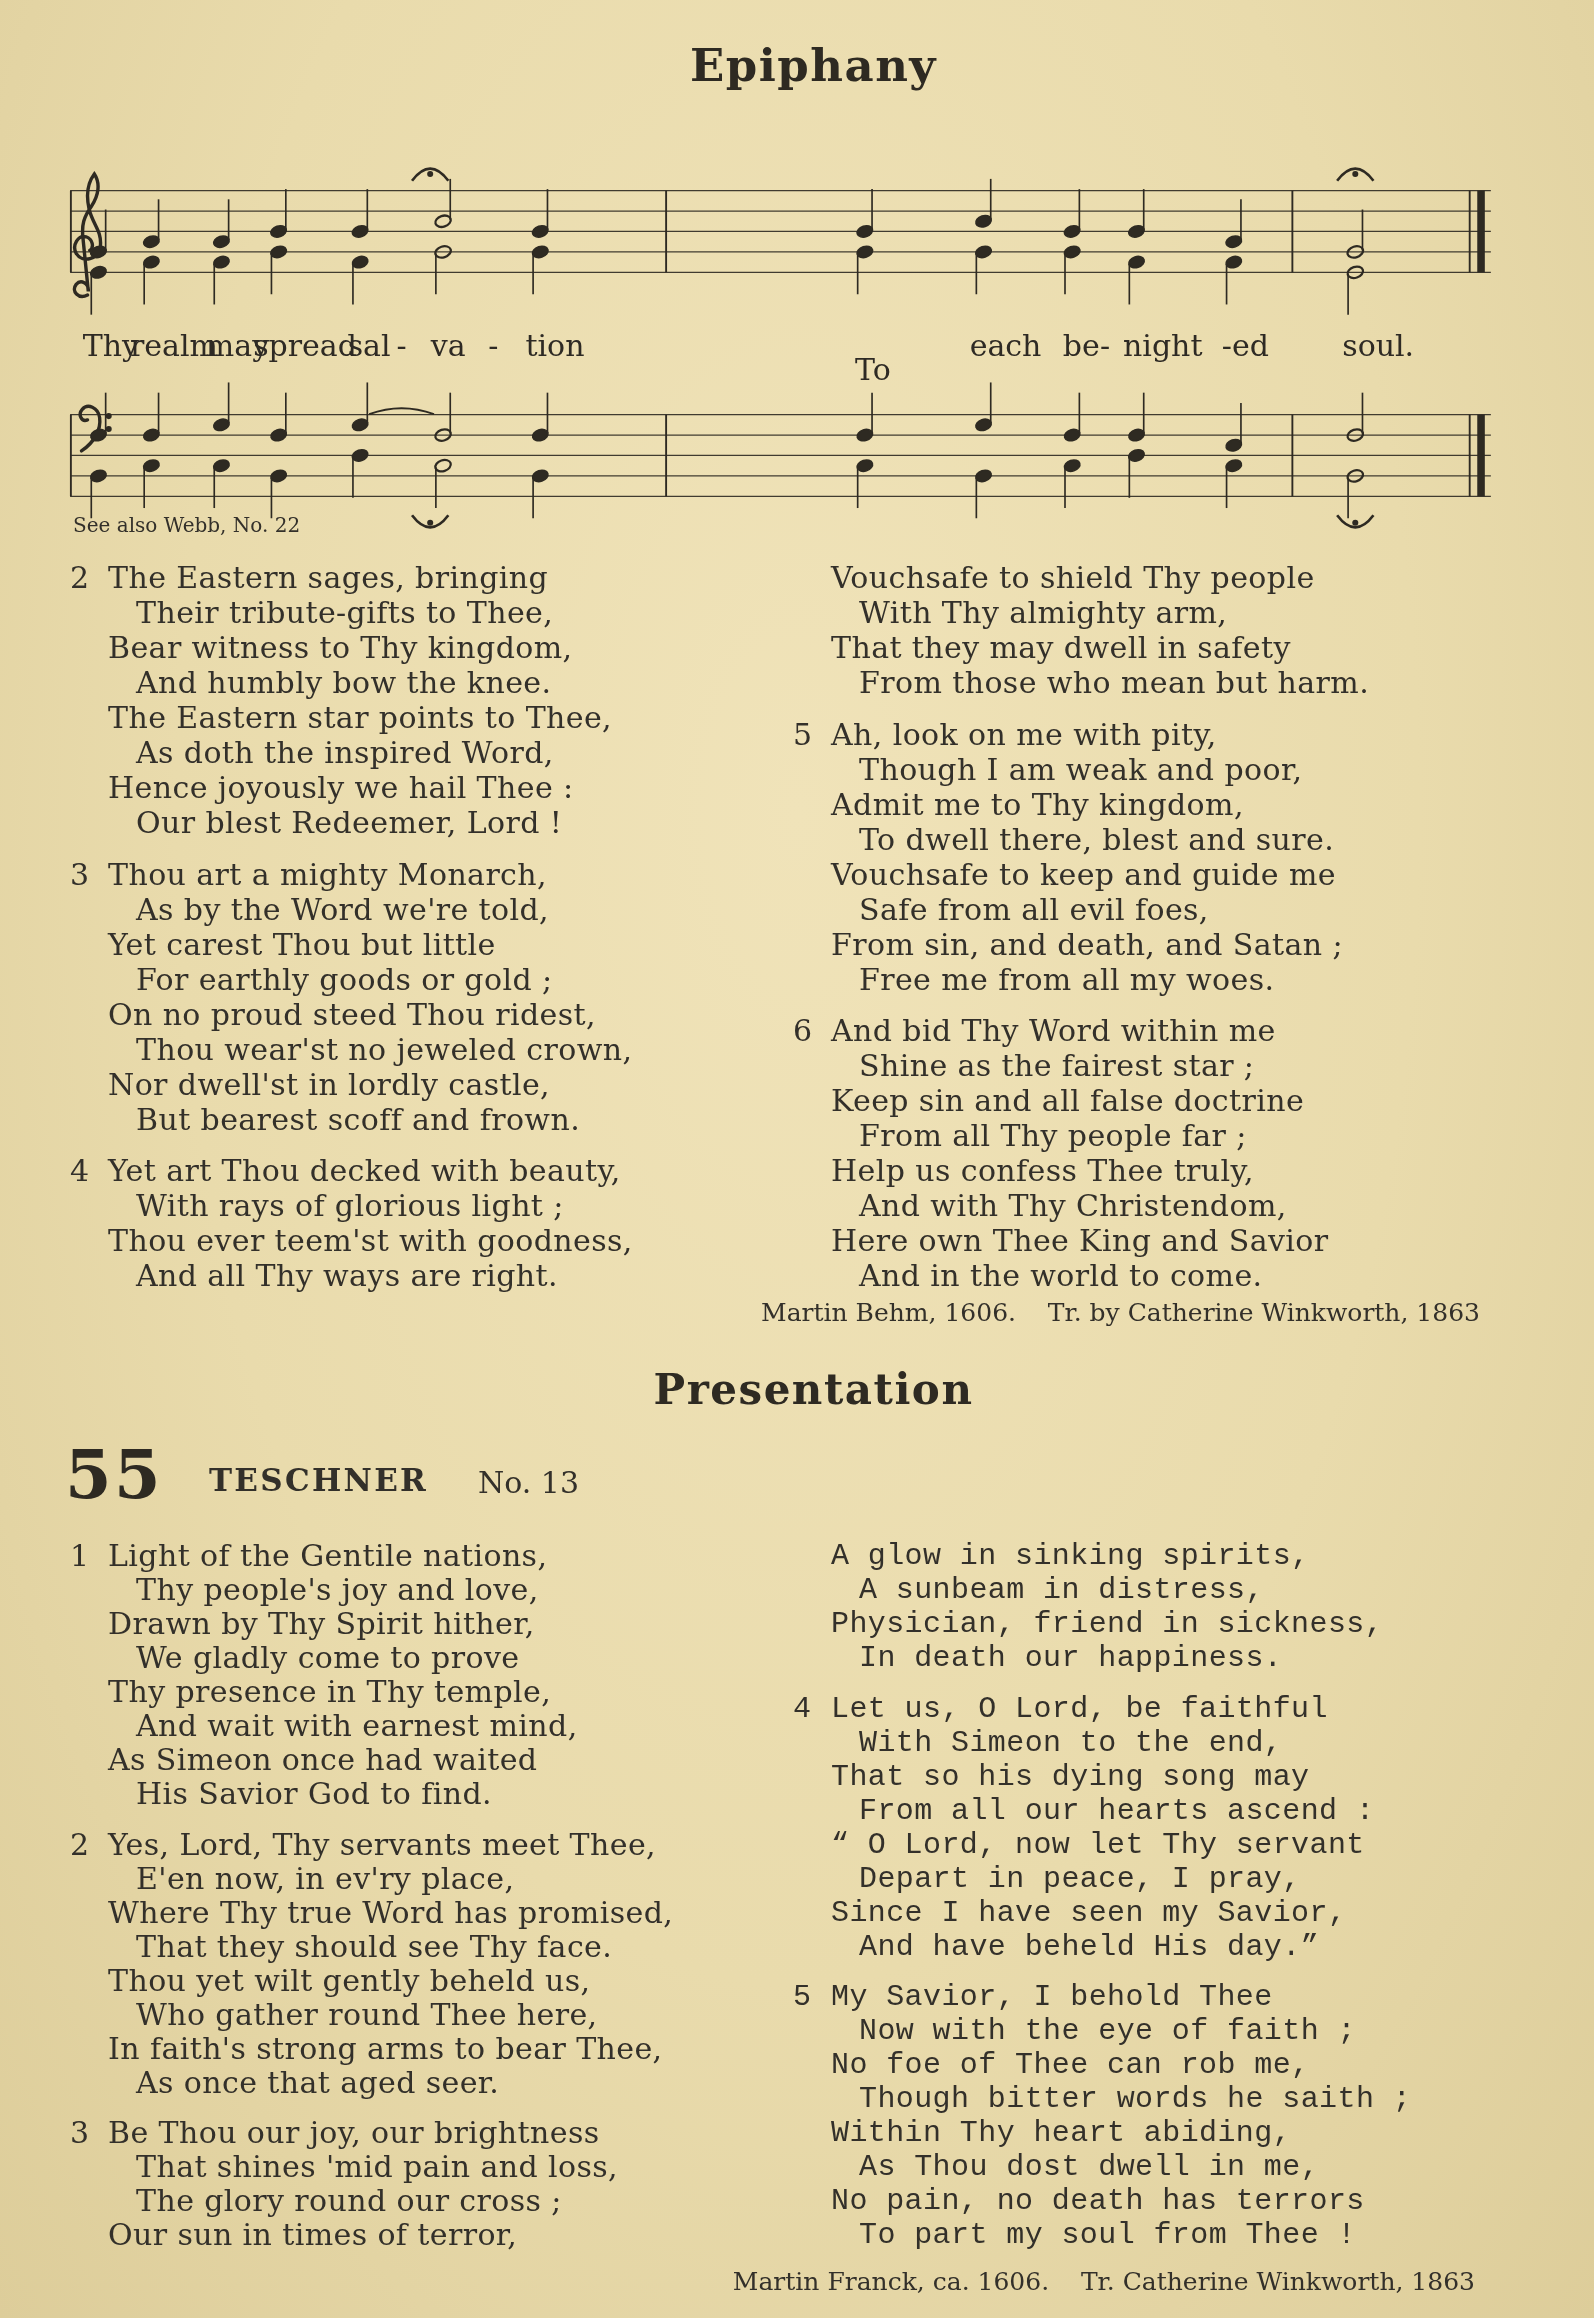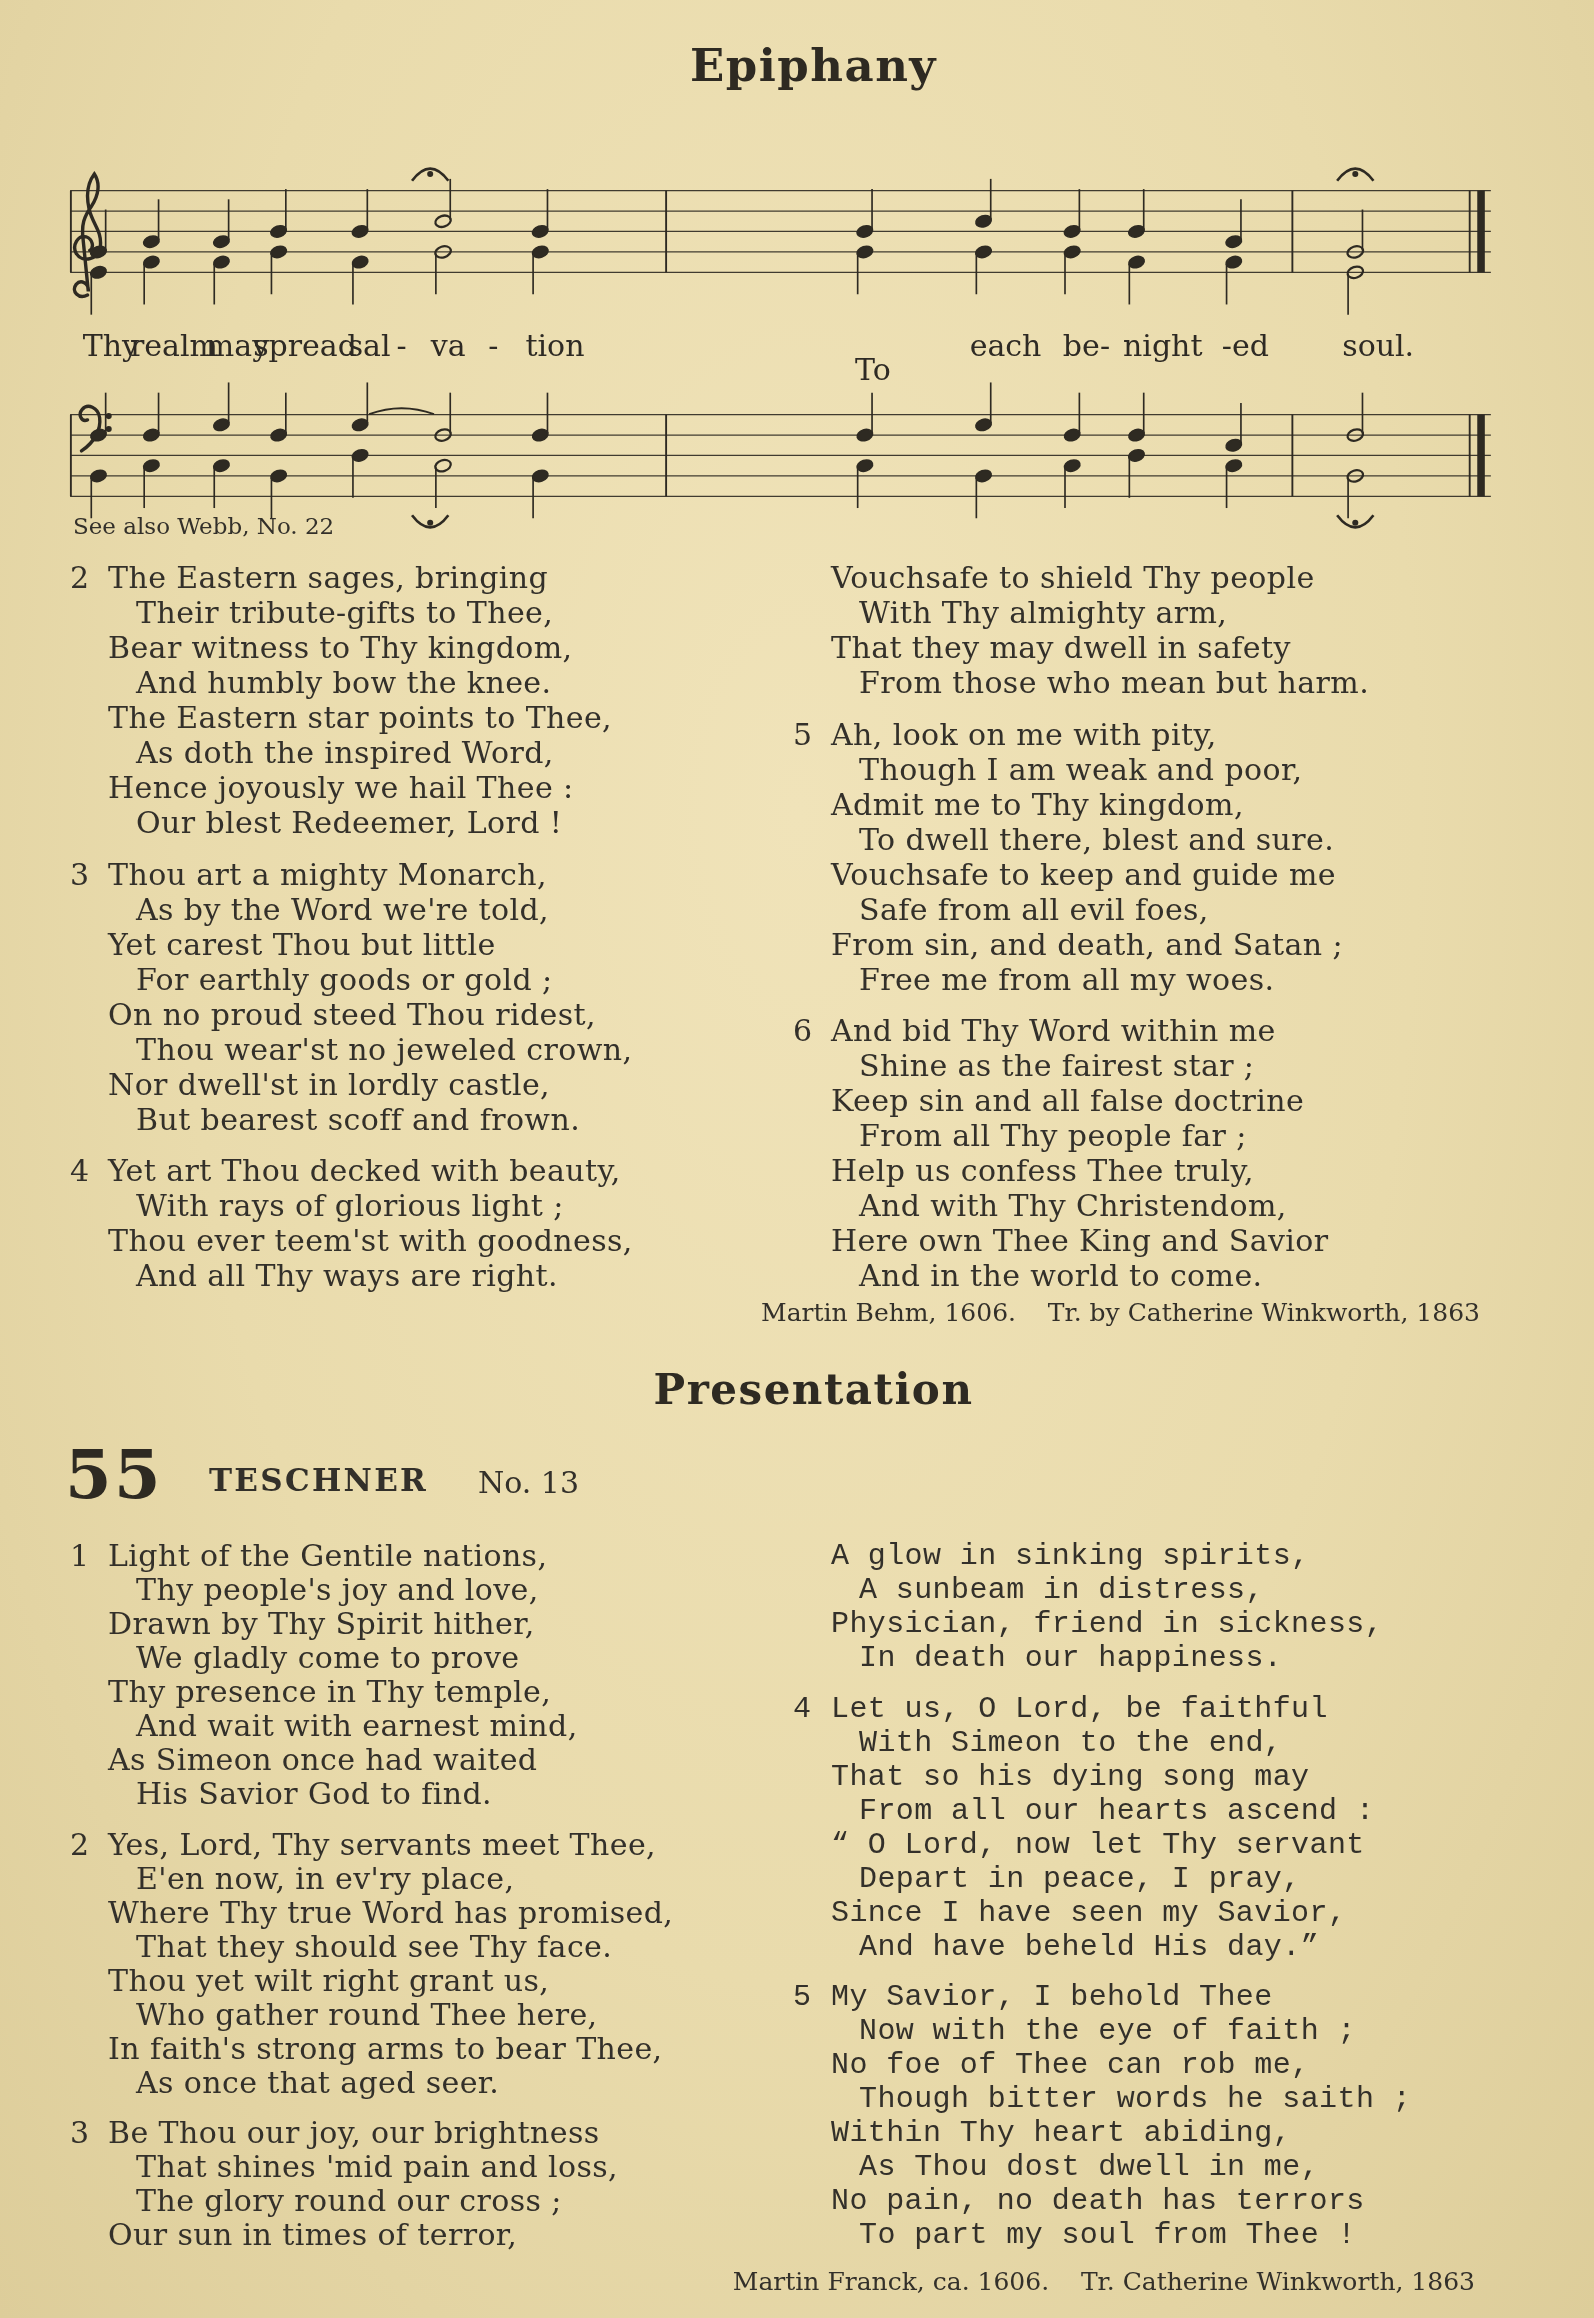--- a/index.html
+++ b/index.html
@@ -20,21 +20,21 @@
   #epiphany{top:39px;font-size:45px;}
   #presentation{top:1365px;font-size:42px;}
 
   .music{position:absolute;left:64px;top:149px;width:1433px;height:425px;}
   .music svg{position:absolute;left:0;width:1433px;height:174px;display:block;}
   #staff-top{top:0;}
   #staff-bottom{top:224px;}
   .lyrics{position:absolute;top:179px;left:0;width:100%;height:39px;font-size:30px;color:#2e2a24;}
   .lyric{position:absolute;top:0;white-space:nowrap;}
 
-  .see-also{position:absolute;left:73px;top:513px;font-size:23px;}
+  .see-also{position:absolute;left:73px;top:513px;font-size:20px;}
 
   .col{position:absolute;font-size:30px;line-height:35px;letter-spacing:0.4px;}
   .col-55{line-height:34px;}
   .verse{position:relative;padding-left:38px;margin-bottom:16.7px;}
   .vnum{position:absolute;left:0;top:0;}
   .vline{white-space:nowrap;}
   .vline.ind1{margin-left:28px;}
 
   #h1-left{left:70px;top:560px;width:722px;}
   #h1-right{left:793px;top:560px;width:766px;}
@@ -368,21 +368,21 @@
         <div class="vline ind1">And wait with earnest mind,</div>
         <div class="vline ind0">As Simeon once had waited</div>
         <div class="vline ind1">His Savior God to find.</div>
       </div>
       <div class="verse">
         <span class="vnum">2</span>
         <div class="vline ind0">Yes, Lord, Thy servants meet Thee,</div>
         <div class="vline ind1">E'en now, in ev'ry place,</div>
         <div class="vline ind0">Where Thy true Word has promised,</div>
         <div class="vline ind1">That they should see Thy face.</div>
-        <div class="vline ind0">Thou yet wilt right grant us,</div>
+        <div class="vline ind0">Thou yet wilt gently beheld us,</div>
         <div class="vline ind1">Who gather round Thee here,</div>
         <div class="vline ind0">In faith's strong arms to bear Thee,</div>
         <div class="vline ind1">As once that aged seer.</div>
       </div>
       <div class="verse">
         <span class="vnum">3</span>
         <div class="vline ind0">Be Thou our joy, our brightness</div>
         <div class="vline ind1">That shines 'mid pain and loss,</div>
         <div class="vline ind1">The glory round our cross ;</div>
         <div class="vline ind0">Our sun in times of terror,</div>

